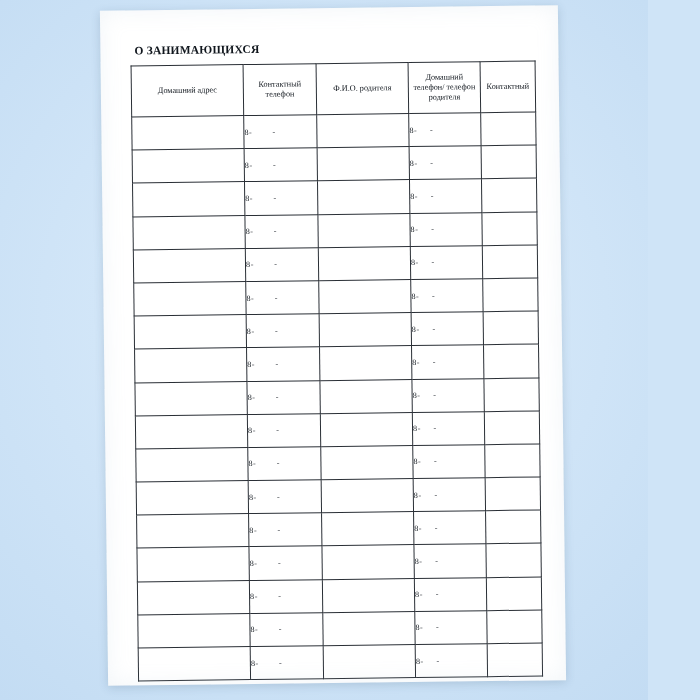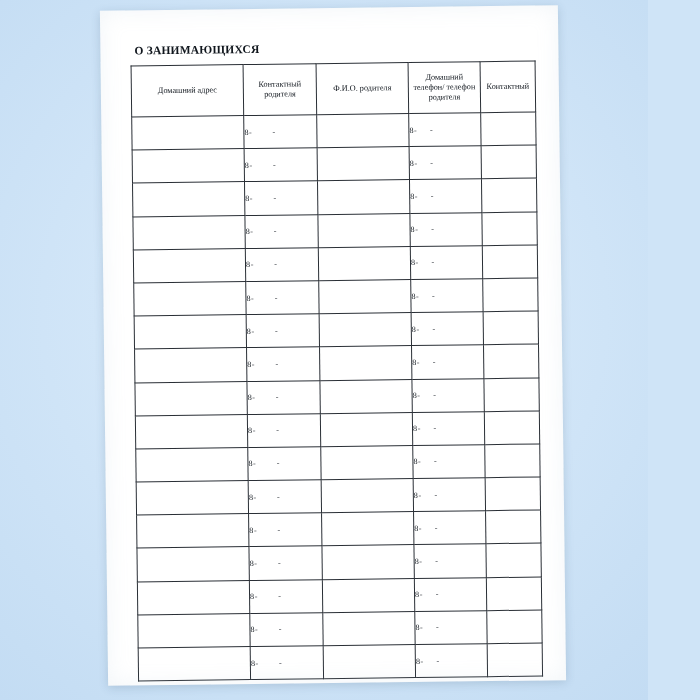--- a/index.html
+++ b/index.html
@@ -112,21 +112,21 @@
         <colgroup>
           <col class="col-addr">
           <col class="col-phone">
           <col class="col-fio">
           <col class="col-hphone">
           <col class="col-note">
         </colgroup>
         <thead>
           <tr>
             <th>Домашний адрес</th>
-            <th>Контактный родителя</th>
+            <th>Контактный телефон</th>
             <th>Ф.И.О. родителя</th>
             <th>Домашний телефон/ телефон родителя</th>
             <th>Контактный</th>
           </tr>
         </thead>
         <tbody id="table-body">
             <tr>
               <td></td>
               <td class="cell-phone">8-        -</td>
               <td></td>

